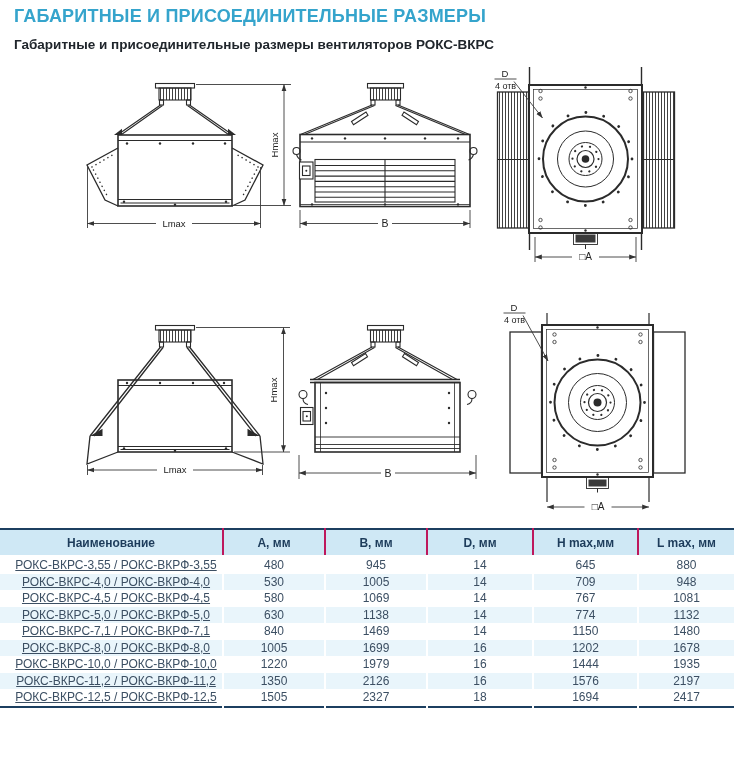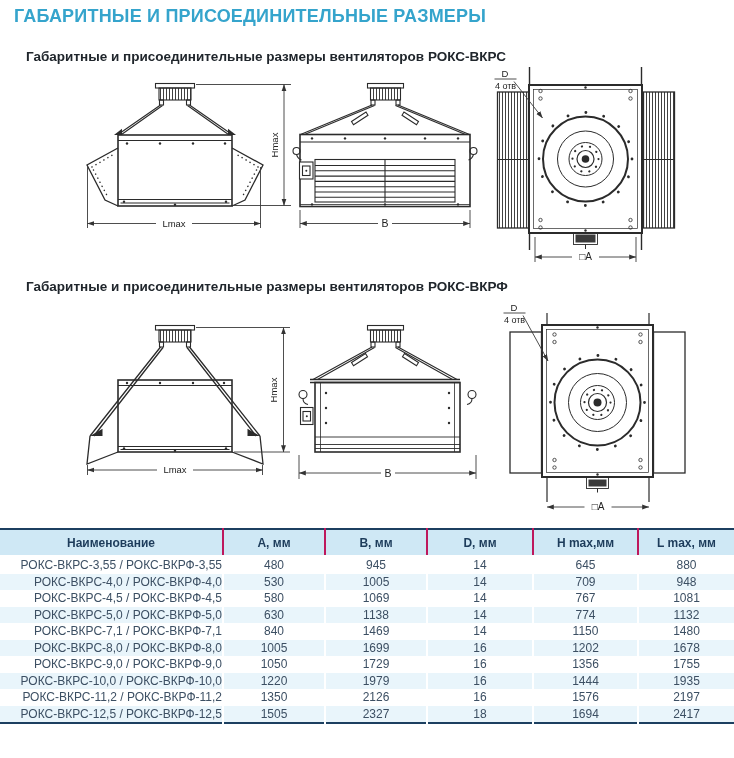--- a/index.html
+++ b/index.html
@@ -6,21 +6,21 @@
   .page{
     position:relative; width:734px; height:758px; background:#fff; overflow:hidden;
     font-family:"Liberation Sans", sans-serif;
   }
   .title{
     position:absolute; left:14px; top:6px; margin:0;
     font-size:18px; font-weight:bold; letter-spacing:.2px;
     color:var(--accent,#35a4cc);
   }
   .subtitle{
-    position:absolute; left:14px; margin:12px;
+    position:absolute; left:14px; margin:0;
     font-size:13.5px; font-weight:bold; color:var(--heading-text,#20262c);
   }
   .subtitle.s1{top:37px;}
   .subtitle.s2{top:267px;}
   .drawing{position:absolute; left:0;}
   .drawing.d1{top:60px;}
   .drawing.d2{top:298px;}
   svg text{font-family:"Liberation Sans", sans-serif; fill:#222;}
 
   .dim-table{
@@ -35,21 +35,21 @@
     color:var(--table-header-text,#1d3c5b);
     font-size:12px; font-weight:bold; height:25px;
     border-bottom:2px solid #fff; border-left:2px solid #be185d;
     padding:0; text-align:center;
   }
   .dim-table th:first-child{border-left:none;}
   .dim-table td{
     height:16.5px; padding:0; text-align:center;
     border-left:2px solid #fff; white-space:nowrap; overflow:hidden;
   }
-  .dim-table td:first-child{text-align:right; padding-left:10px; border-left:none;}
+  .dim-table td:first-child{text-align:center; padding-left:10px; border-left:none;text-decoration:underline;}
   .dim-table tbody tr:nth-child(even){background:var(--table-row-alt-bg,#e9f5fb);}
 </style>
 </head>
 <body>
 
 <div class="page">
 
   <h1 class="title">ГАБАРИТНЫЕ И ПРИСОЕДИНИТЕЛЬНЫЕ РАЗМЕРЫ</h1>
   <h2 class="subtitle s1">Габаритные и присоединительные размеры вентиляторов РОКС-ВКРС</h2>
 
@@ -179,21 +179,20 @@
     </g>
 
     <g stroke="#3a3a3a" stroke-width="0.9" fill="none">
       <text x="505" y="16.5" text-anchor="middle" font-size="9.5" stroke="none">D</text>
       <path d="M494.5 19H516.5"></path>
       <text x="505.5" y="28.5" text-anchor="middle" font-size="9" stroke="none">4 отв</text>
       <line x1="514" y1="21.5" x2="542.5" y2="58" marker-end="url(#ar1)"></line>
     </g>
   </svg>
 
-  <h2 class="subtitle s2">Габаритные и присоединительные размеры вентиляторов РОКС-ВКРФ</h2>
 
   <svg class="drawing d2" width="734" height="226" viewBox="0 0 734 226">
     <defs>
       <pattern id="vh2" width="3" height="12" patternUnits="userSpaceOnUse">
         <path d="M1.5 0V12" stroke="#2b2b2b" stroke-width="0.9"></path>
       </pattern>
       <marker id="ar2" viewBox="0 0 10 10" refX="9.5" refY="5" markerWidth="8" markerHeight="8" orient="auto-start-reverse">
         <path d="M0 1.6L10 5L0 8.4z" fill="#333"></path>
       </marker>
     </defs>
@@ -376,28 +375,20 @@
         </tr>
         <tr>
           <td>РОКС-ВКРС-8,0 / РОКС-ВКРФ-8,0</td>
           <td>1005</td>
           <td>1699</td>
           <td>16</td>
           <td>1202</td>
           <td>1678</td>
         </tr>
         <tr>
-          <td>РОКС-ВКРС-9,0 / РОКС-ВКРФ-9,0</td>
-          <td>1050</td>
-          <td>1729</td>
-          <td>16</td>
-          <td>1356</td>
-          <td>1755</td>
-        </tr>
-        <tr>
           <td>РОКС-ВКРС-10,0 / РОКС-ВКРФ-10,0</td>
           <td>1220</td>
           <td>1979</td>
           <td>16</td>
           <td>1444</td>
           <td>1935</td>
         </tr>
         <tr>
           <td>РОКС-ВКРС-11,2 / РОКС-ВКРФ-11,2</td>
           <td>1350</td>

